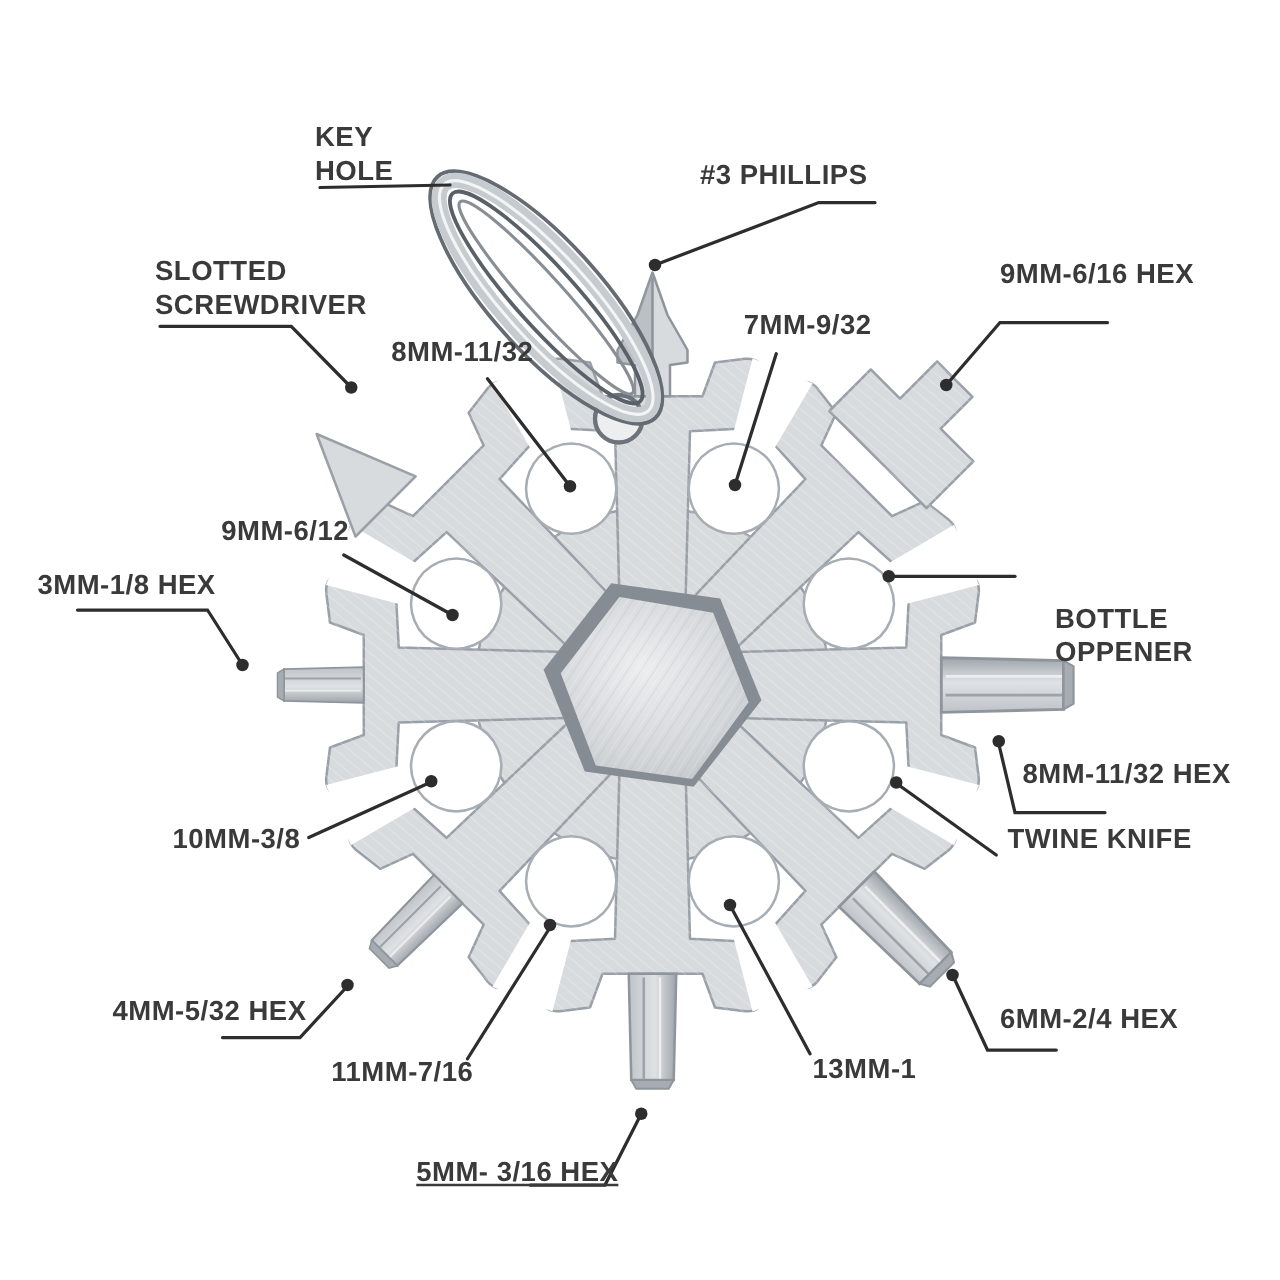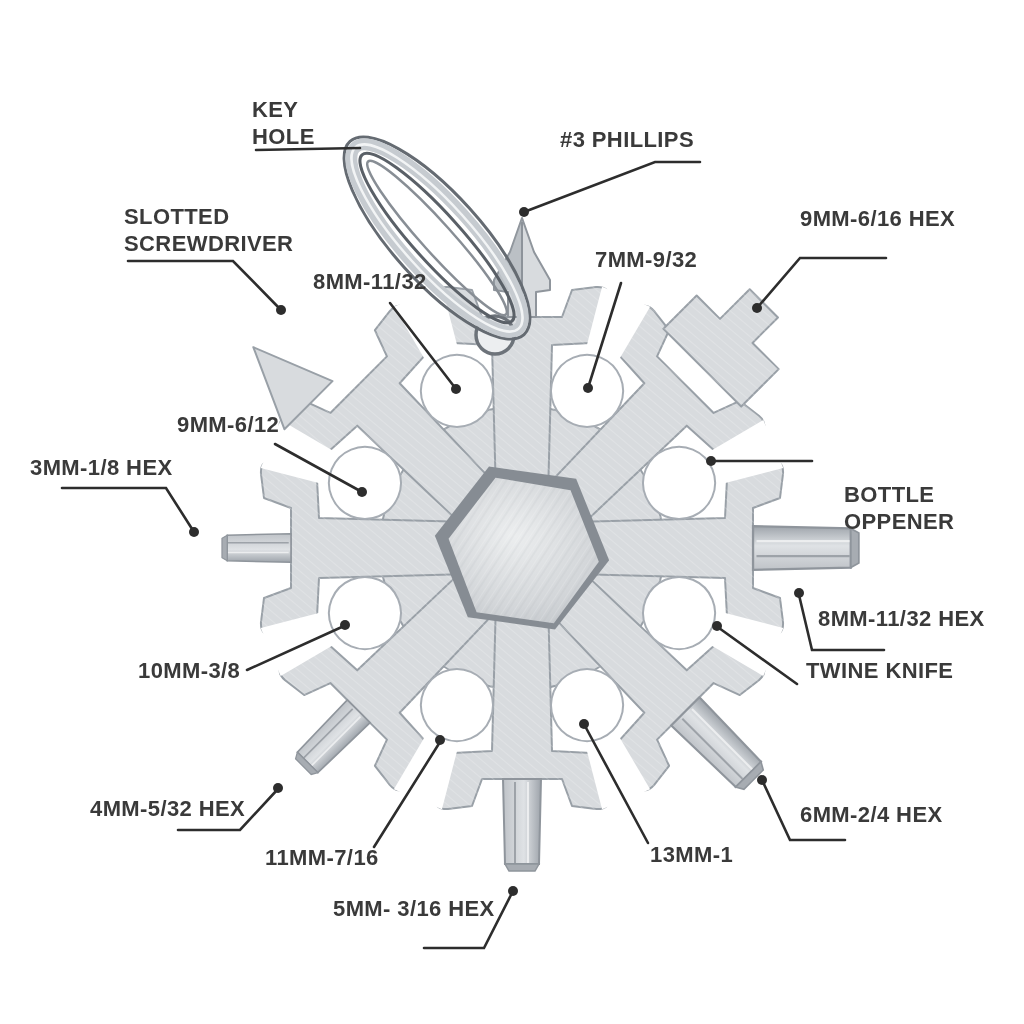--- a/index.html
+++ b/index.html
@@ -23,21 +23,21 @@
   #l-w9  {left:177px;top:411px;}
   #l-h3  {left:30px;top:454px;text-align:right;}
   #l-bot {left:844px;top:437px;margin-top:44px;}
   #l-w10 {left:138px;top:657px;}
   #l-h8  {left:818px;top:605px;}
   #l-tw  {left:806px;top:657px;}
   #l-h4  {left:90px;top:795px;}
   #l-w11 {left:265px;top:844px;}
   #l-h6  {left:800px;top:801px;}
   #l-w13 {left:650px;top:841px;}
-  #l-h5  {left:333px;top:895px;}
+  #l-h5  {left:333px;top:924px;text-decoration:underline;}
 </style>
 </head>
 <body>
 
 <div class="stage">
 
   <svg width="1024" height="1024" viewBox="0 0 1024 1024">
     <defs>
       <linearGradient id="metal" gradientUnits="userSpaceOnUse" x1="300" y1="270" x2="780" y2="850">
         <stop offset="0" stop-color="#d8dbde"></stop>

